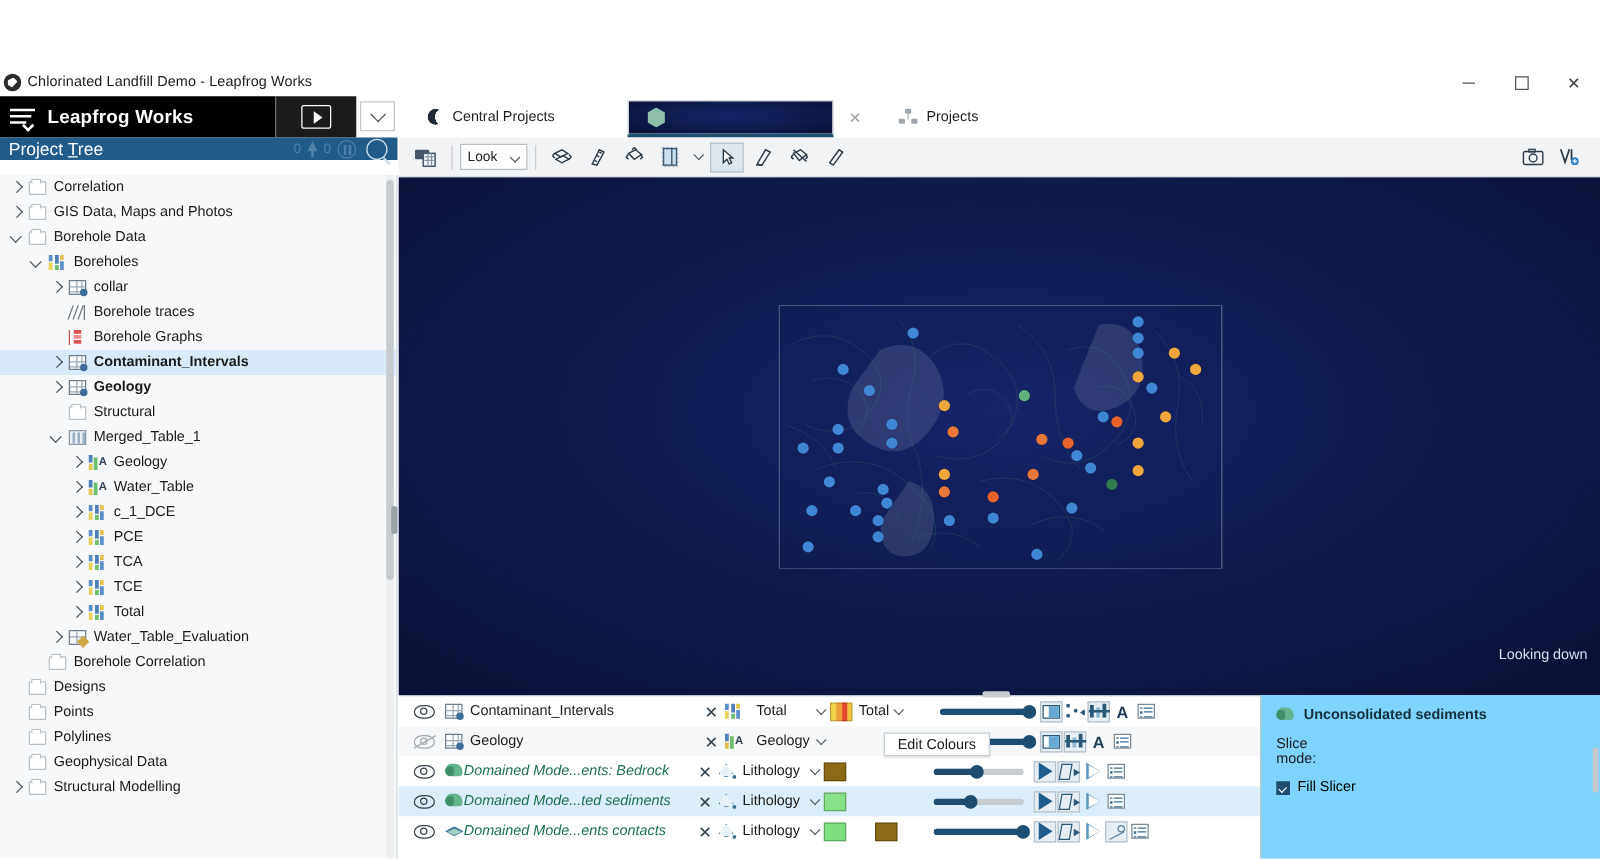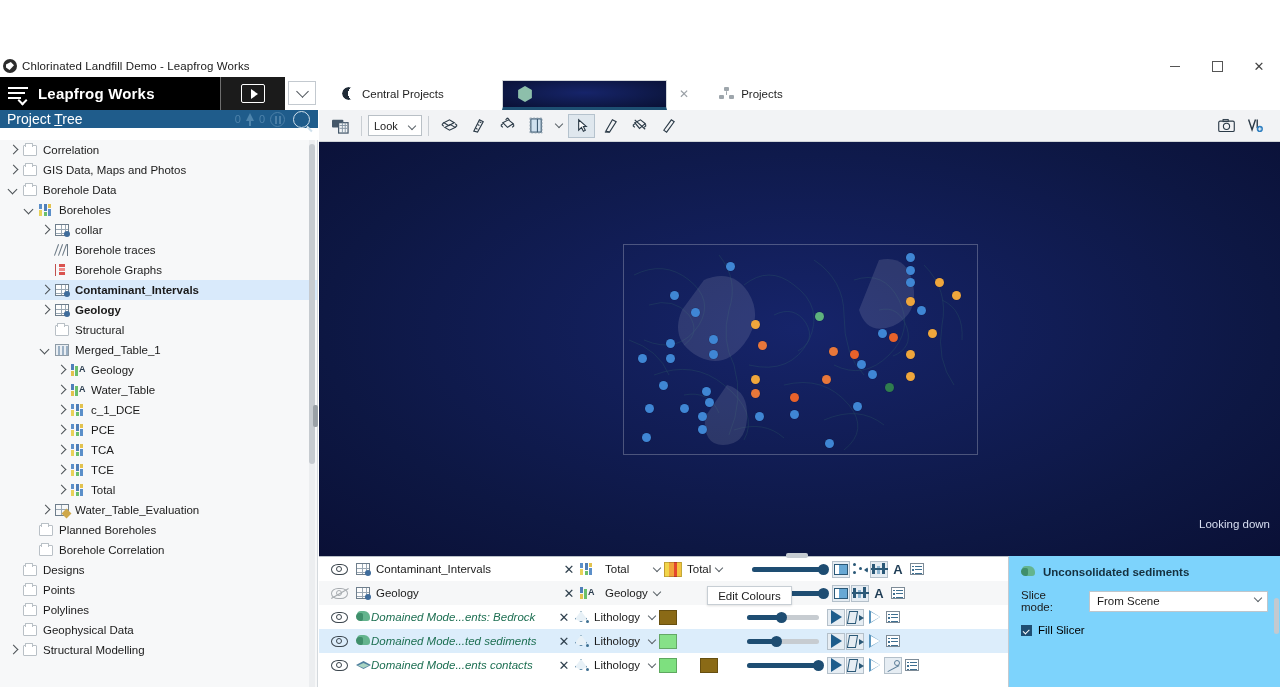--- a/index.html
+++ b/index.html
@@ -606,26 +606,20 @@
         </div>
         <div class="trow">
           <span style="display:inline-block;width:40px;flex:none"></span>
           <span class="tw r"></span>
           <span class="ic ic-wte">
             <i></i>
             <i></i>
             <span class="p"></span>
           </span>
           <span>Water_Table_Evaluation</span>
-        </div>
-        <div class="trow">
-          <span style="display:inline-block;width:24px;flex:none"></span>
-          <span class="tw"></span>
-          <span class="folder"></span>
-          <span>Planned Boreholes</span>
         </div>
         <div class="trow">
           <span style="display:inline-block;width:24px;flex:none"></span>
           <span class="tw"></span>
           <span class="folder"></span>
           <span>Borehole Correlation</span>
         </div>
         <div class="trow">
           <span style="display:inline-block;width:8px;flex:none"></span>
           <span class="tw"></span>
@@ -1137,24 +1131,20 @@
   <div class="props">
     <div class="props-title">
       <span class="mesh-ico">
           <span class="top"></span>
           <span class="sh"></span>
         </span>
       <span>Unconsolidated sediments</span>
     </div>
     <div class="prop-row">
       <span class="prop-label">Slice mode:</span>
-      <span class="prop-select">
-        <span>From Scene</span>
-        <span class="mini-chev cv"></span>
-      </span>
     </div>
     <div class="chk-row">
       <span class="chk"></span>
       <span>Fill Slicer</span>
     </div>
     <div class="vscroll-b"></div>
   </div>
 
 </div>
 

